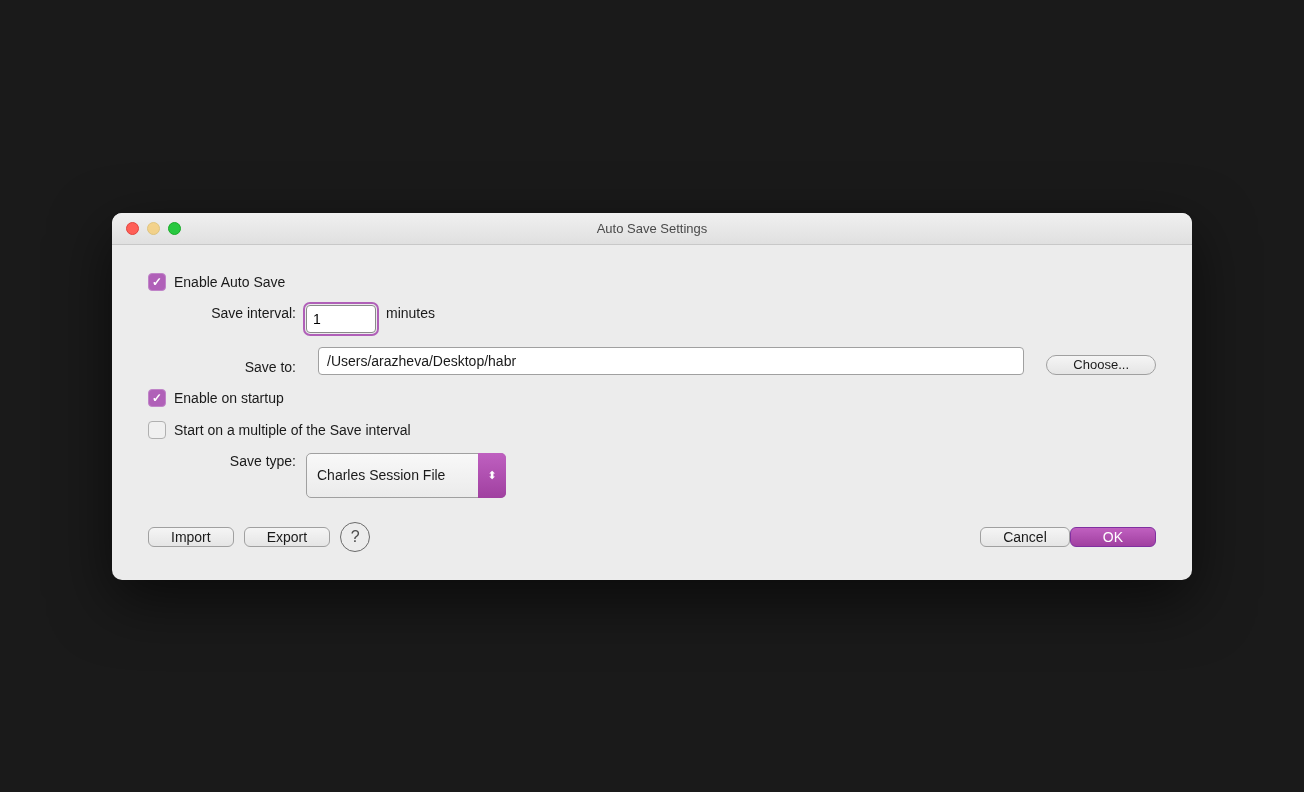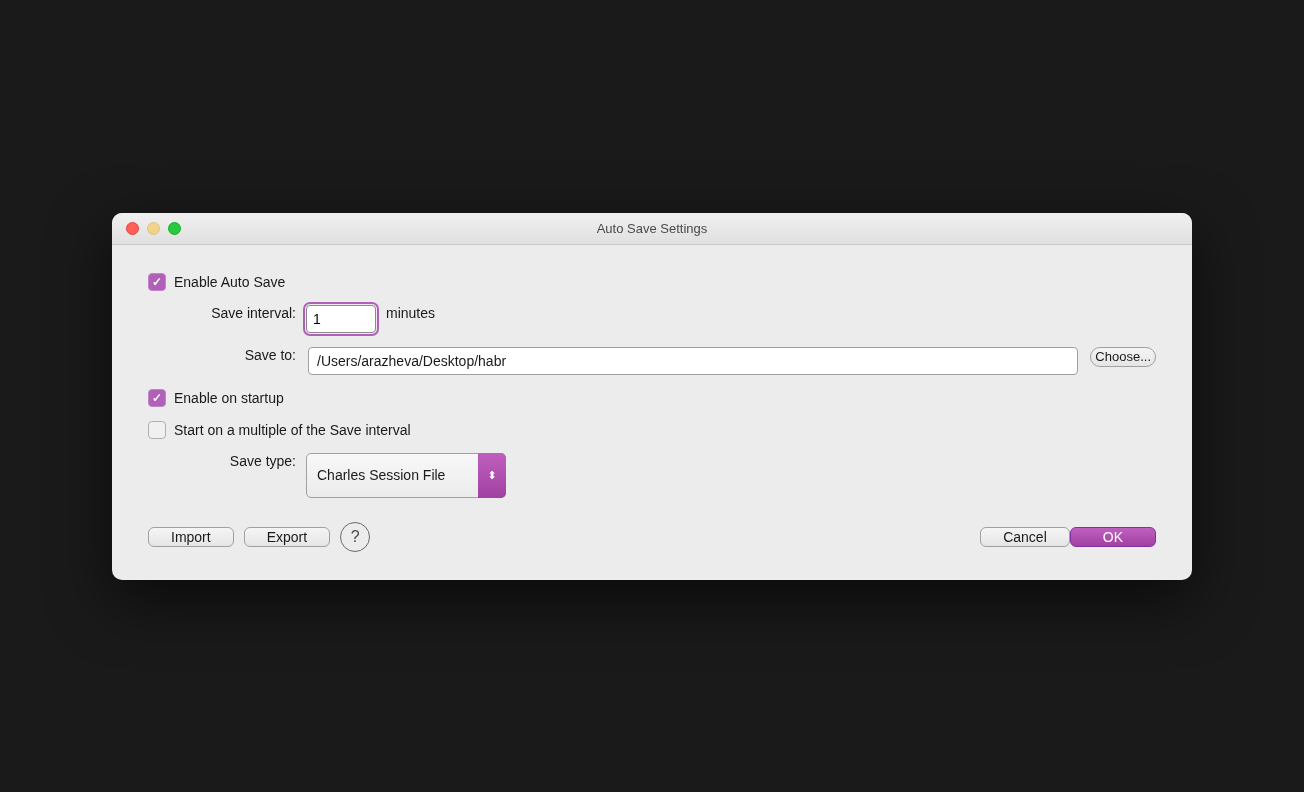--- a/index.html
+++ b/index.html
@@ -146,35 +146,35 @@
       border: 1px solid #a0a0a0;
       border-radius: 4px;
       padding: 0 8px;
       font-size: 14px;
       background: white;
       color: #1a1a1a;
     }
 
     .choose-button {
       height: 20px;
-      padding: 0 4px;
+      padding: 0 26px;
       background: linear-gradient(to bottom, #f5f5f5, #e5e5e5);
       border: 1px solid #a0a0a0;
       border-radius: 12px;
       font-size: 13px;
       cursor: pointer;
       color: #1a1a1a;
       white-space: nowrap;
     }
 
     .save-to-row {
       display: flex;
-      align-items: flex-start;
+      align-items: flex-end;
       margin-bottom: 14px;
-      gap: 12px;
+      gap: 22px;
     }
 
     .save-to-label {
       font-size: 14px;
       color: #1a1a1a;
       text-align: right;
       min-width: 120px;
     }
 
     .select-wrapper {

